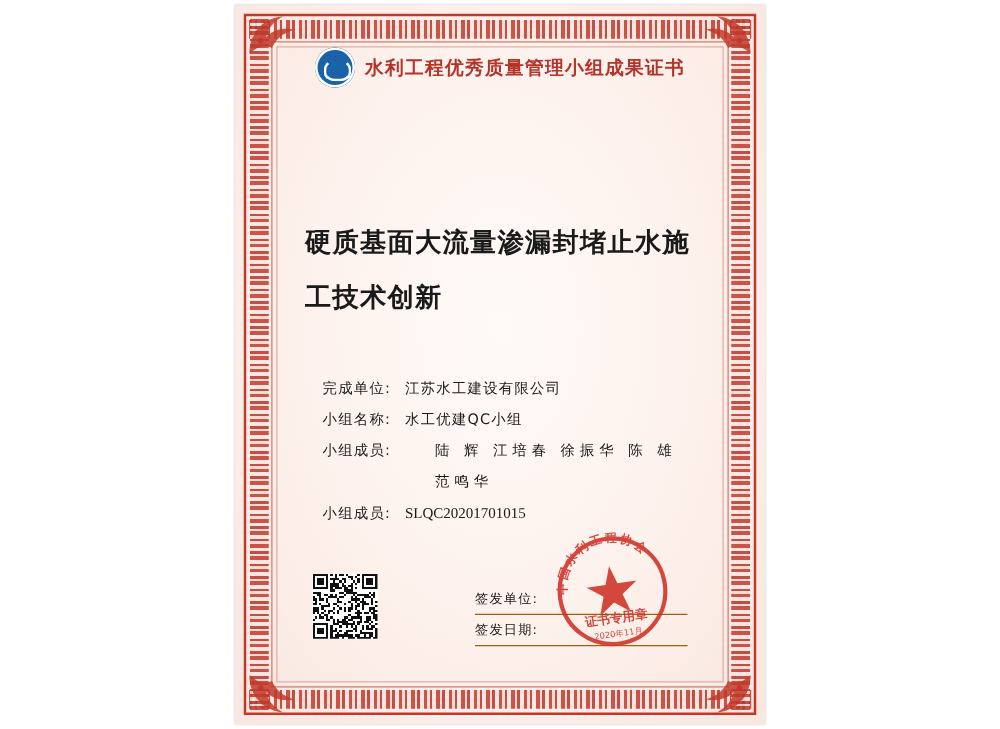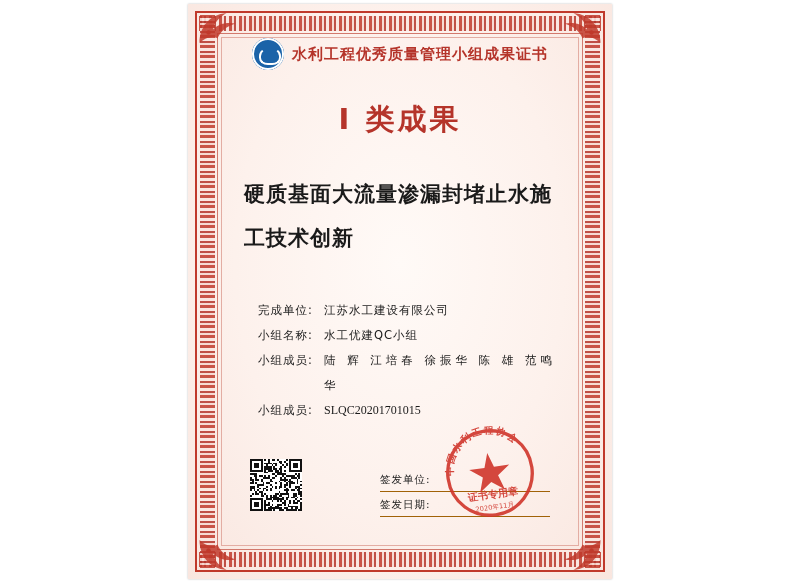--- a/index.html
+++ b/index.html
@@ -193,20 +193,21 @@
     letter-spacing: 1px;
     color: #222;
     margin-left: 12px;
   }
   .info-value {
     flex: 1 1 auto;
     letter-spacing: 1px;
   }
   .info-value.members {
     letter-spacing: 4px;
+    margin-left: 24px;
   }
   .info-value.code {
     letter-spacing: 0px;
     font-family: "Liberation Serif", serif;
     font-size: 12px;
   }
 
   
   .qr {
     position: absolute;
@@ -292,21 +293,20 @@
         <path d="M4 44 C4 22 18 6 40 4 C30 10 24 16 22 26 C30 18 40 16 52 18 C40 22 32 28 28 38 C22 34 12 36 4 44 Z" fill="currentColor" opacity=".85"></path>
         <circle cx="16" cy="30" r="3" fill="currentColor"></circle>
       </svg>
     </div>
 
     <div class="header">
       <div class="header-logo"></div>
       <div class="header-title">水利工程优秀质量管理小组成果证书</div>
     </div>
 
-    <div class="grade">Ⅰ 类成果</div>
 
     <div class="main-title">硬质基面大流量渗漏封堵止水施工技术创新</div>
 
     <div class="info">
       <div class="info-row">
         <div class="info-label">完成单位:</div>
         <div class="info-value">江苏水工建设有限公司</div>
       </div>
       <div class="info-row">
         <div class="info-label">小组名称:</div>

